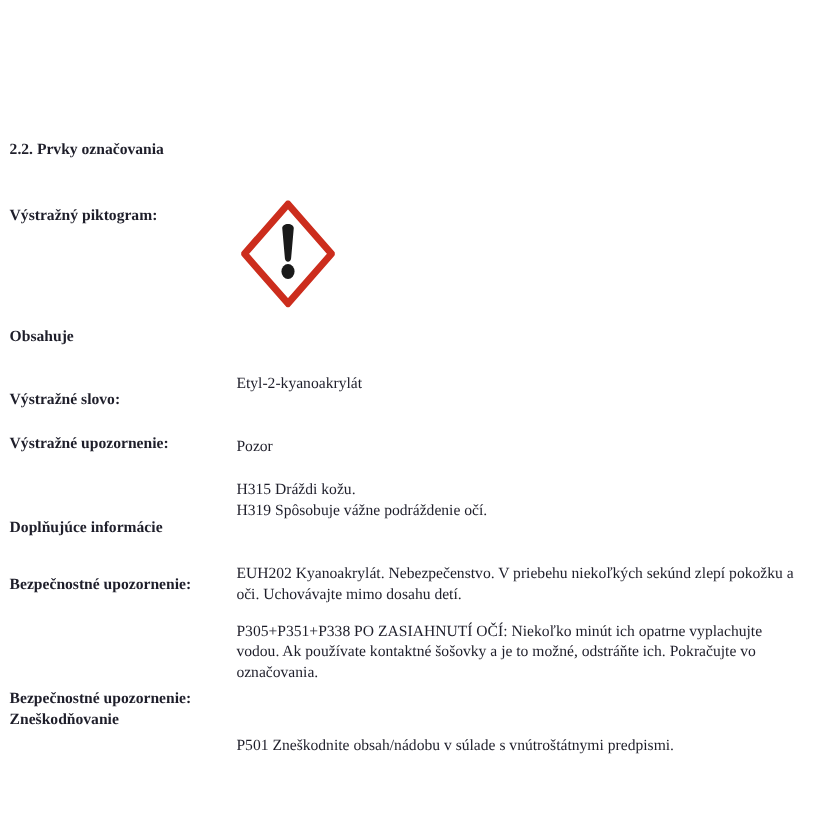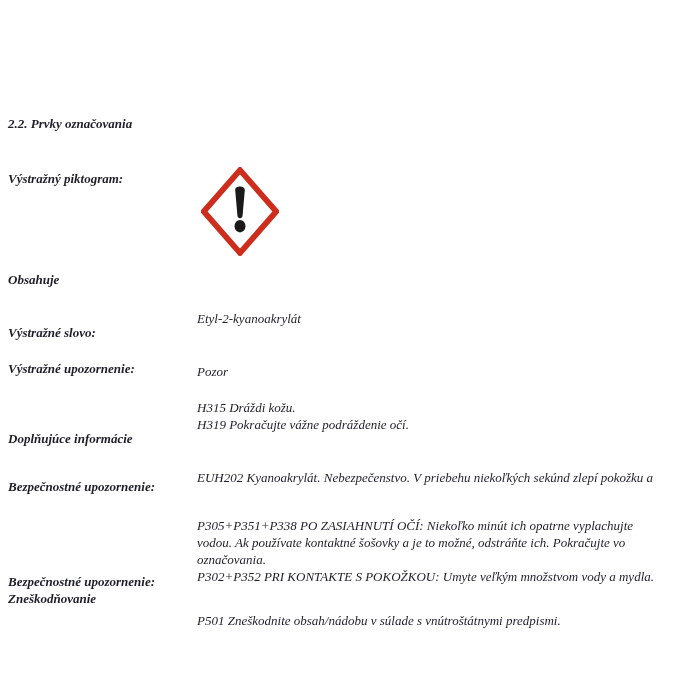--- a/index.html
+++ b/index.html
@@ -12,21 +12,20 @@
     height: 700px;
     overflow: hidden;
     font-family: "Liberation Serif", "DejaVu Serif", serif;
     color: #1e1e2a;
   }
   .page {
     position: relative;
     width: 576px;
     height: 700px;
     background: #ffffff;
-    font-style: italic;
   }
   .heading {
     position: absolute;
     left: 8px;
     font-size: 13px;
     line-height: 17px;
     font-weight: bold;
     white-space: nowrap;
   }
   .row {
@@ -102,42 +101,42 @@
       <div class="line">Pozor</div>
     </div>
   </div>
 
   <div class="row" style="top:360px">
     <div class="label">
       <div class="lbl-line">Výstražné upozornenie:</div>
     </div>
     <div class="value">
       <div class="line">H315 Dráždi kožu.</div>
-      <div class="line">H319 Pokračujte vážne podráždenie očí.</div>
+      <div class="line">H319 Spôsobuje vážne podráždenie očí.</div>
     </div>
   </div>
 
   <div class="row" style="top:430px">
     <div class="label">
       <div class="lbl-line">Doplňujúce informácie</div>
     </div>
     <div class="value">
       <div class="line">EUH202 Kyanoakrylát. Nebezpečenstvo. V priebehu niekoľkých sekúnd zlepí pokožku a</div>
+      <div class="line">oči. Uchovávajte mimo dosahu detí.</div>
     </div>
   </div>
 
   <div class="row" style="top:478px">
     <div class="label">
       <div class="lbl-line">Bezpečnostné upozornenie:</div>
     </div>
     <div class="value">
       <div class="line">P305+P351+P338 PO ZASIAHNUTÍ OČÍ: Niekoľko minút ich opatrne vyplachujte</div>
       <div class="line">vodou. Ak používate kontaktné šošovky a je to možné, odstráňte ich. Pokračujte vo</div>
       <div class="line">označovania.</div>
-      <div class="line">P302+P352 PRI KONTAKTE S POKOŽKOU: Umyte veľkým množstvom vody a mydla.</div>
     </div>
   </div>
 
   <div class="row" style="top:573px">
     <div class="label">
       <div class="lbl-line">Bezpečnostné upozornenie:</div>
       <div class="lbl-line">Zneškodňovanie</div>
     </div>
     <div class="value">
       <div class="line">P501 Zneškodnite obsah/nádobu v súlade s vnútroštátnymi predpismi.</div>

